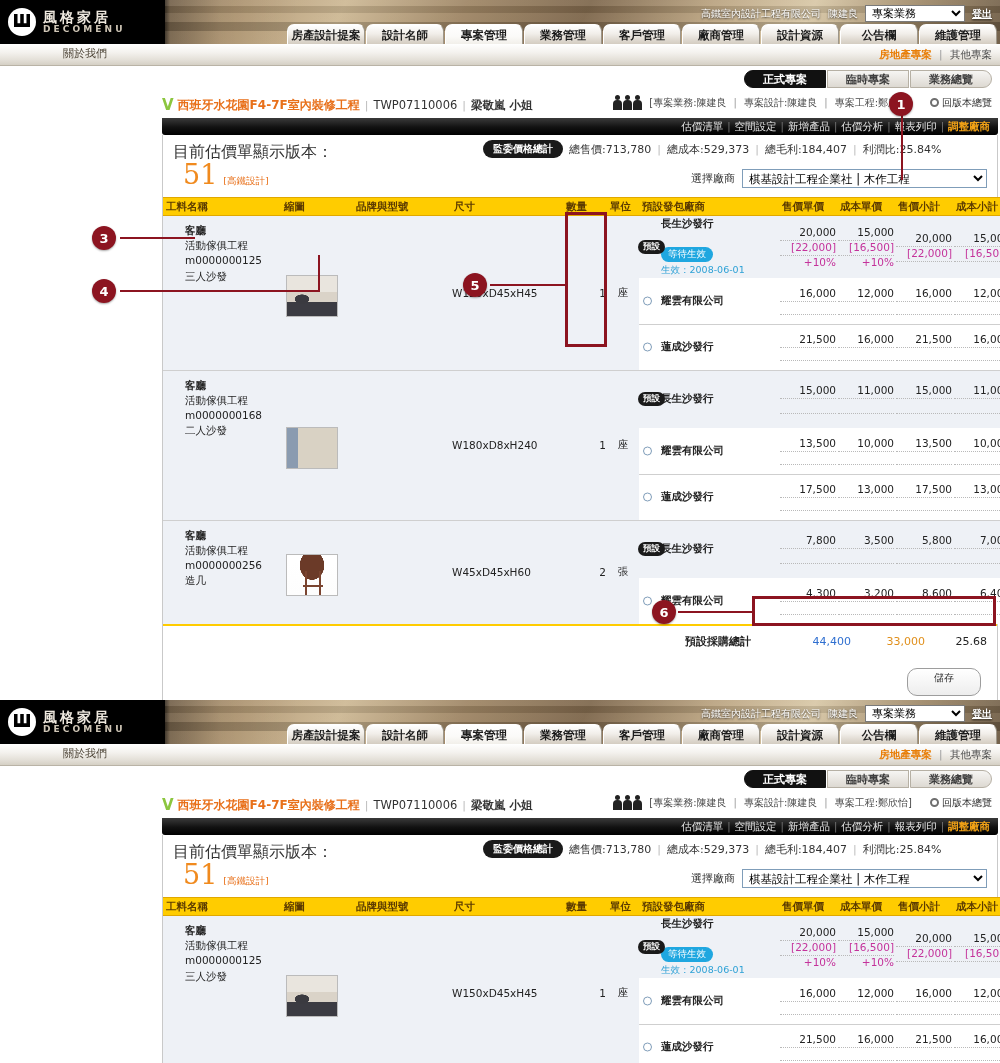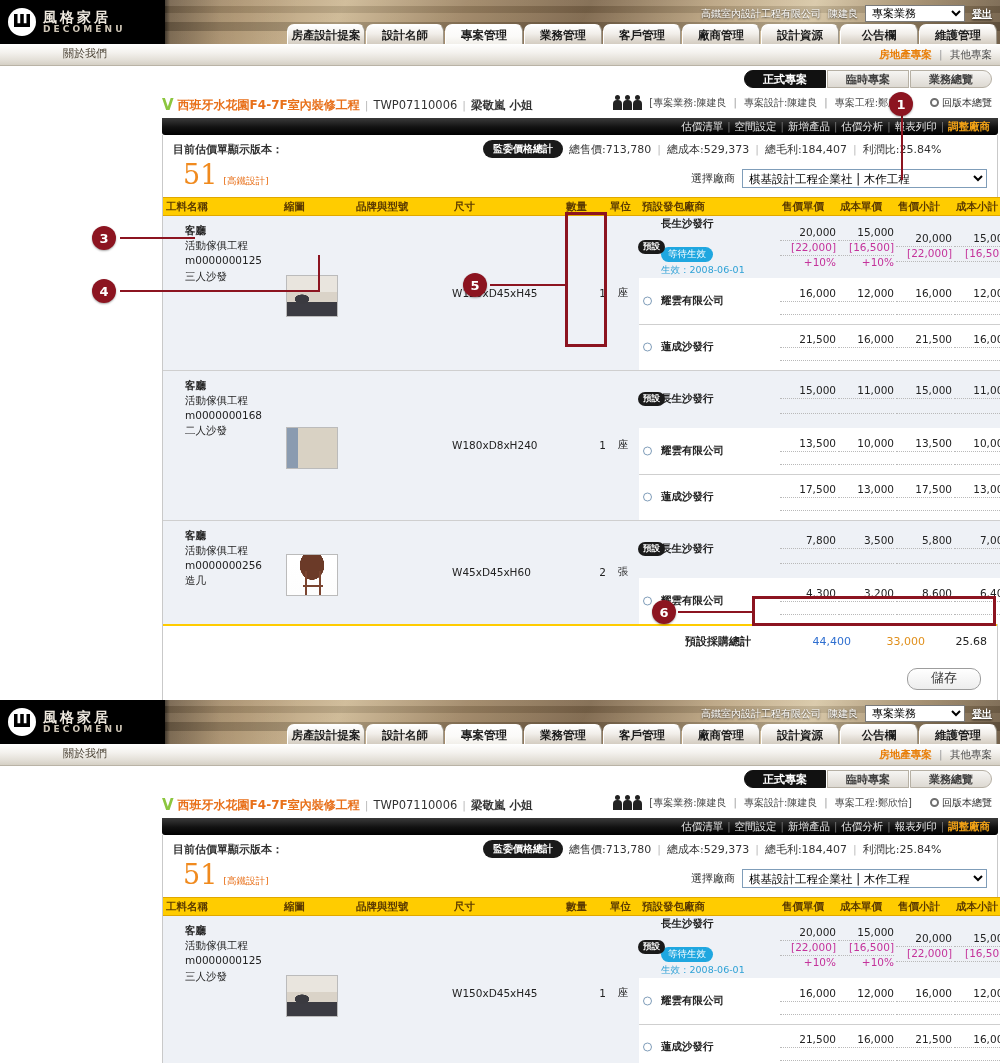--- a/index.html
+++ b/index.html
@@ -153,21 +153,21 @@
 
   
   .content-frame {
     position:relative; margin-left:162px; width:836px;
     background:#fff; border:1px solid #c9c9c9; border-top:none;
   }
   .content-frame.short { border-bottom:none; }
 
   
   .verline { position:relative; height:26px; padding:7px 0 0 10px; }
-  .verline .lbl { font-size:11px; color:#333;font-weight:bold; }
+  .verline .lbl { font-size:16px; color:#333; }
   .stats {
     position:absolute; left:320px; top:5px;
     display:flex; align-items:center; gap:6px; font-size:11px; color:#333;
   }
   .pill-black {
     background:#1a1a1a; color:#fff; font-size:10px; font-weight:bold;
     border-radius:9px; padding:2px 10px; white-space:nowrap;
   }
   .stats .ssep { color:#bbb; }
 
@@ -272,22 +272,22 @@
     font-size:11px;
   }
   .total-box .tlbl { font-weight:bold; color:#222; width:92px; }
   .total-box .tv1 { color:#2f6fd0; width:74px; text-align:right; }
   .total-box .tv2 { color:#e08f1b; width:74px; text-align:right; }
   .total-box .tv3 { color:#222; width:62px; text-align:right; }
 
   .save-row { height:36px; position:relative; }
   .btn-save {
     position:absolute; right:16px; top:4px;
-    width:74px; height:22px; line-height:17px; text-align:center;
-    font-size:13px; color:#333; cursor:pointer;
+    width:74px; height:28px; line-height:17px; text-align:center;
+    font-size:10px; color:#333; cursor:pointer;
     background:linear-gradient(180deg,#ffffff,#ededed);
     border:1px solid #9d9d9d; border-radius:10px;
   }
 
   
   .callout {
     position:absolute; width:24px; height:24px; border-radius:50%;
     background:#8c1420; color:#fff; font-weight:bold; font-size:13px;
     display:flex; align-items:center; justify-content:center;
     z-index:40; box-shadow:0 1px 2px rgba(0,0,0,.35);

